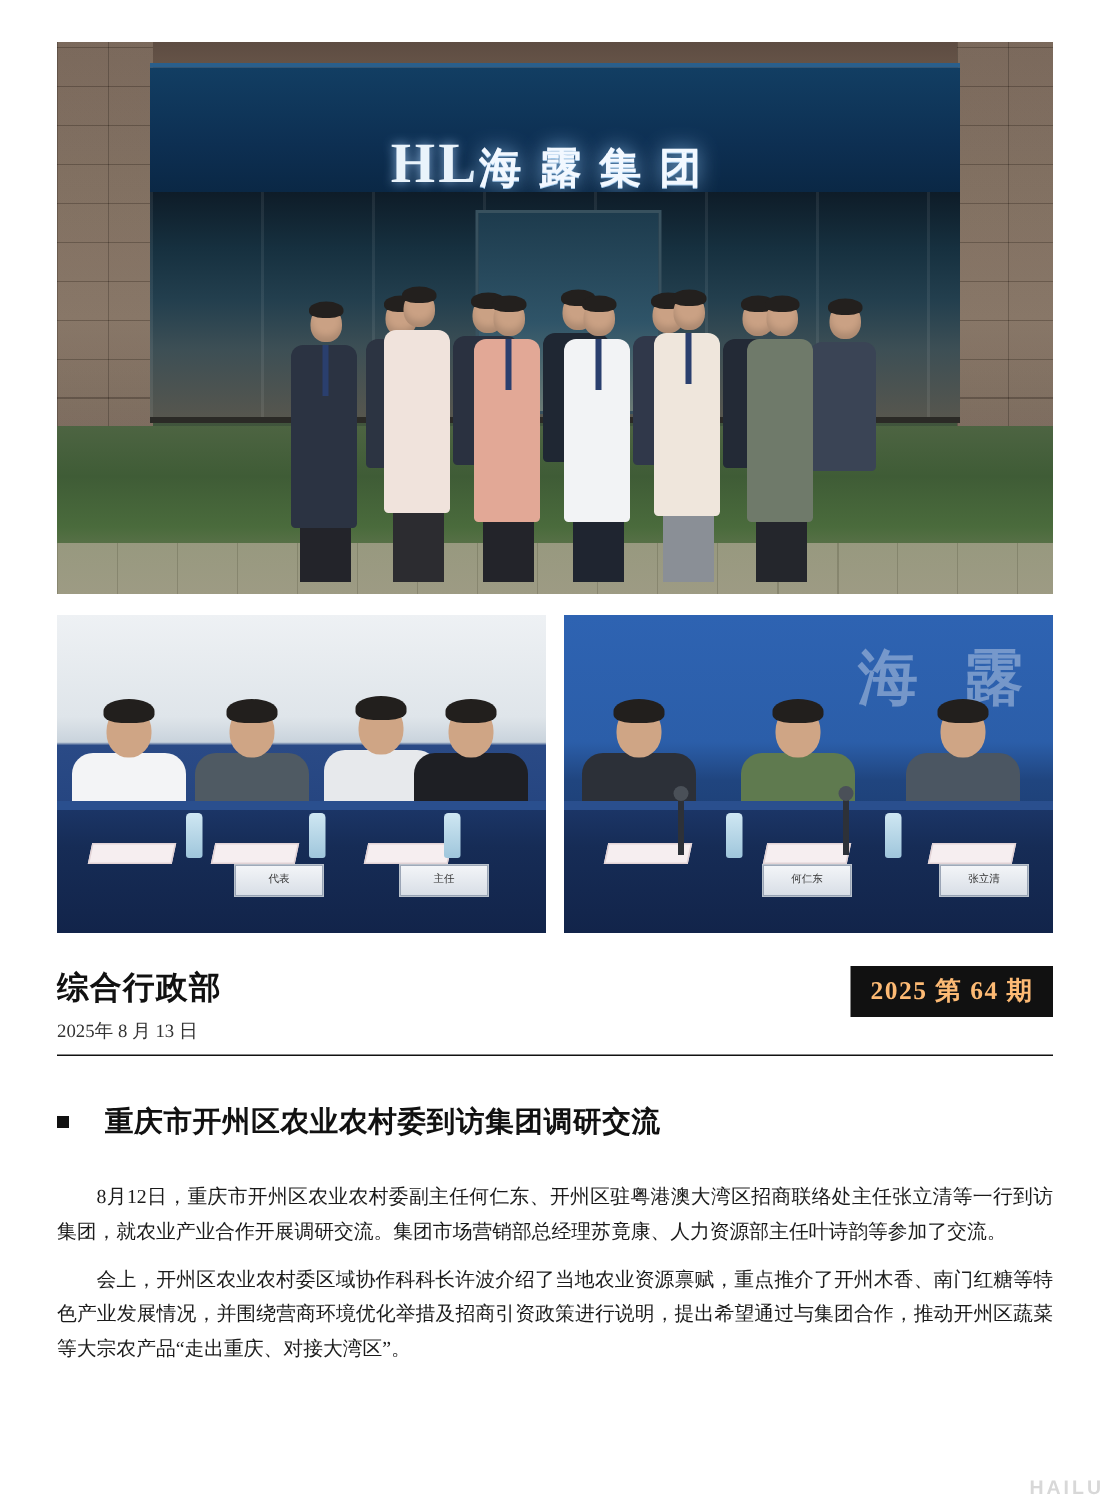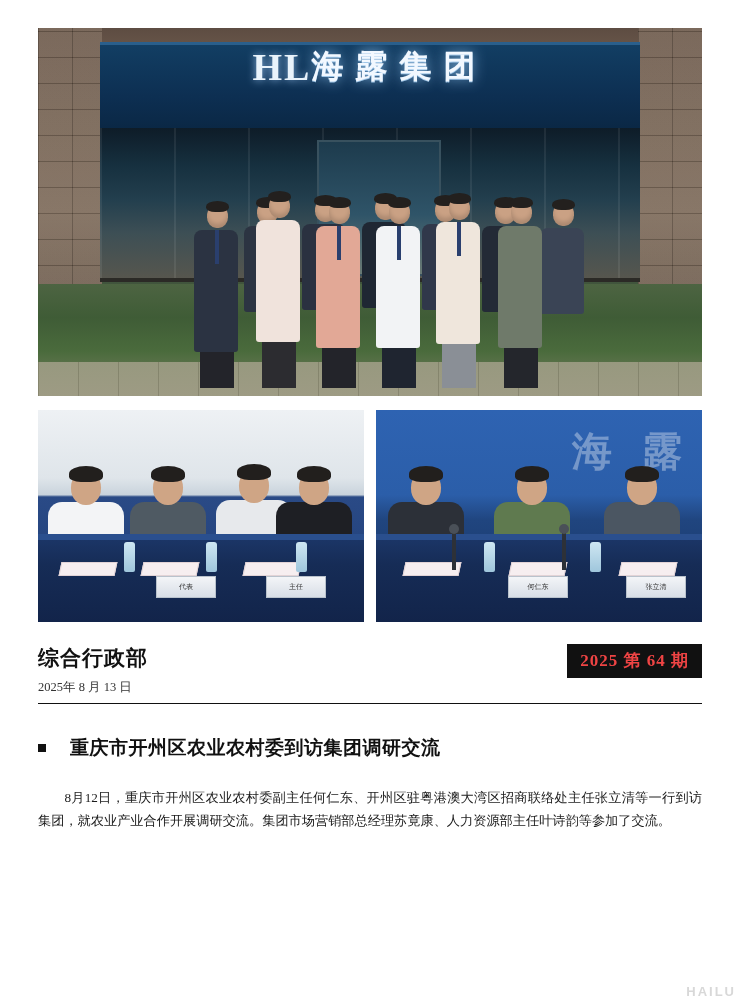--- a/index.html
+++ b/index.html
@@ -53,34 +53,34 @@
   
   .hero-sign {
     position: absolute;
     left: 62px; right: 62px;
     top: 14px;
     height: 86px;
     background: linear-gradient(to bottom, #123e63, #0d2f52 60%, #0a2744);
     border-top: 3px solid #2a5f8c;
     border-bottom: 3px solid #11293f;
     display: flex;
-    align-items: flex-start;
+    align-items: flex-end;
     justify-content: center;
     overflow: hidden;
   }
   .hero-sign-logo {
     font-family: "Liberation Serif", serif;
     font-size: 38px;
     font-weight: bold;
     color: #e9f3fb;
     letter-spacing: 2px;
     text-shadow: 0 0 8px rgba(170,210,255,0.8);
   }
   .hero-sign-text {
-    font-size: 32px;
+    font-size: 28px;
     font-weight: bold;
     color: #f2f8ff;
     letter-spacing: 12px;
     text-shadow: 0 1px 0 #9fc6e8, 0 0 14px rgba(150,200,245,0.85);
   }
   
   .hero-glass {
     position: absolute;
     left: 62px; right: 62px;
     top: 100px;
@@ -275,21 +275,21 @@
     color: #111;
   }
   .dept-date {
     font-size: 12.5px;
     color: #333;
     margin-top: 7px;
     font-family: "Liberation Serif", serif;
   }
   .issue-badge {
     background: #111;
-    color: #ef4444;
+    color: #fdba74;
     font-size: 17px;
     font-weight: bold;
     padding: 5px 13px 6px 13px;
     letter-spacing: 1px;
     margin-bottom: 3px;
   }
 
   hr.rule {
     border: none;
     border-top: 1.6px solid #111;
@@ -488,17 +488,18 @@
   </div>
   <hr class="rule">
 
   <div class="headline">
     <span class="bullet"></span>
     <h1>重庆市开州区农业农村委到访集团调研交流</h1>
   </div>
 
   <div class="body-text">
     <p>8月12日，重庆市开州区农业农村委副主任何仁东、开州区驻粤港澳大湾区招商联络处主任张立清等一行到访集团，就农业产业合作开展调研交流。集团市场营销部总经理苏竟康、人力资源部主任叶诗韵等参加了交流。</p>
+    <p>会上，开州区农业农村委区域协作科科长许波介绍了当地农业资源禀赋，重点推介了开州木香、南门红糖等特色产业发展情况，并围绕营商环境优化举措及招商引资政策进行说明，提出希望通过与集团合作，推动开州区蔬菜等大宗农产品“走出重庆、对接大湾区”。</p>
 
   </div>
 
   <div class="watermark">HAILU</div>
 </div>
 
 </body></html>

